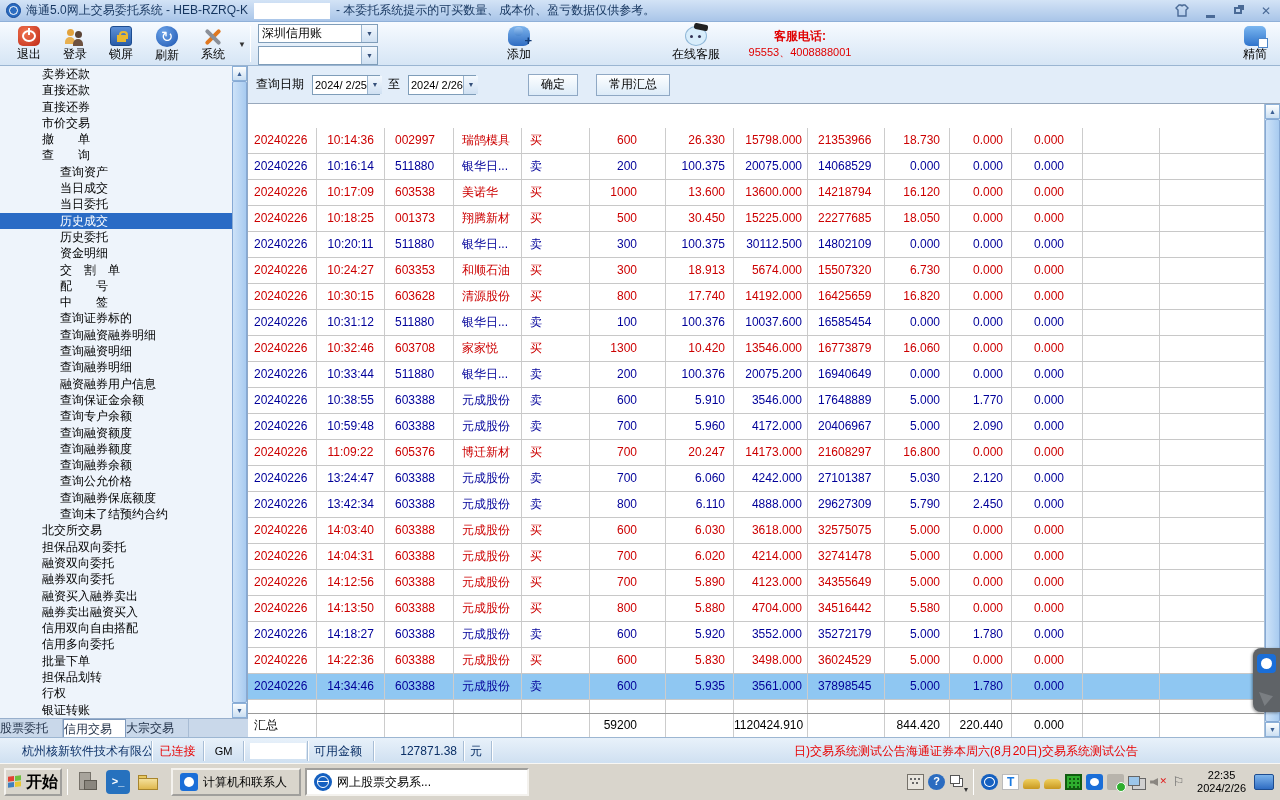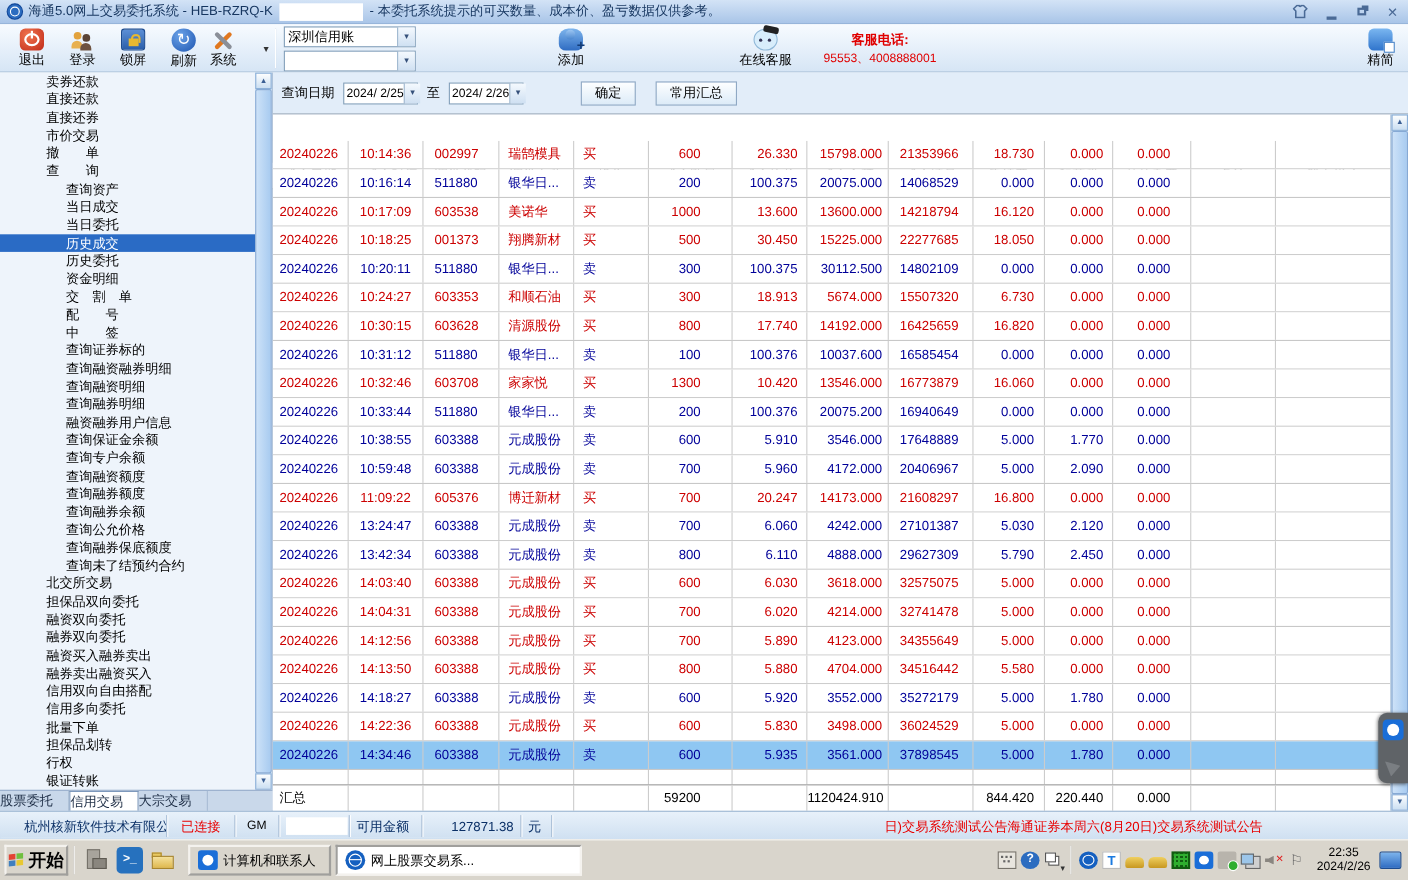--- a/index.html
+++ b/index.html
@@ -153,21 +153,21 @@
   .tv-tab::after { content:""; position:absolute; left:6px; bottom:6px; width:14px; height:14px;
      background:#7a7e82; clip-path:polygon(0 0,100% 30%,40% 100%); }
 
   
   .statusbar { position:absolute; top:737px; left:0; width:1280px; height:26px;
      background:linear-gradient(#e8f1fa,#cfe0f1); border-top:1px solid #9cb6d2;
      display:flex; align-items:center; color:#0a2f66; }
   .seg { height:20px; line-height:20px; border-right:1px solid #a8bed6; box-shadow:1px 0 0 #fff;
      padding:0 6px; white-space:nowrap; overflow:hidden; flex:none; }
   .seg.company { width:152px;padding-left:22px; }
-  .seg.conn { width:62px; color:#e80000; text-align:center; }
+  .seg.conn { width:52px; color:#e80000; text-align:center; }
   .seg.gm { width:40px; color:#000; text-align:center; font-size:11px; }
   .seg.redact { width:64px; } .seg.redact i{ display:block; width:56px; height:16px; background:#fff; margin-top:2px; }
   .seg.avail-l { width:66px; }
   .seg.avail-v { width:90px; text-align:right; }
   .seg.unit { width:28px; }
   .seg.news { flex:1; border-right:none; box-shadow:none; color:#e80000; }
   .seg.news span { margin-left:296px; }
 
   
   .taskbar { position:absolute; top:763px; left:0; width:1280px; height:37px; background:#d9d5cc;
@@ -258,21 +258,21 @@
       <span>登录</span>
     </div>
     <div class="tbtn" style="left:98px">
       <span class="ic ic-lock"></span>
       <span>锁屏</span>
     </div>
     <div class="tbtn" style="left:144px">
       <span class="ic ic-refresh">↻</span>
       <span>刷新</span>
     </div>
-    <div class="tbtn" style="left:180px">
+    <div class="tbtn" style="left:190px">
       <span class="ic ic-system">
           <i class="t1"></i>
           <i class="t2"></i>
         </span>
       <span>系统</span>
     </div>
     <span class="sys-arrow">▼</span>
     <div class="tool-sep"></div>
 
     <div class="combo-stack">

